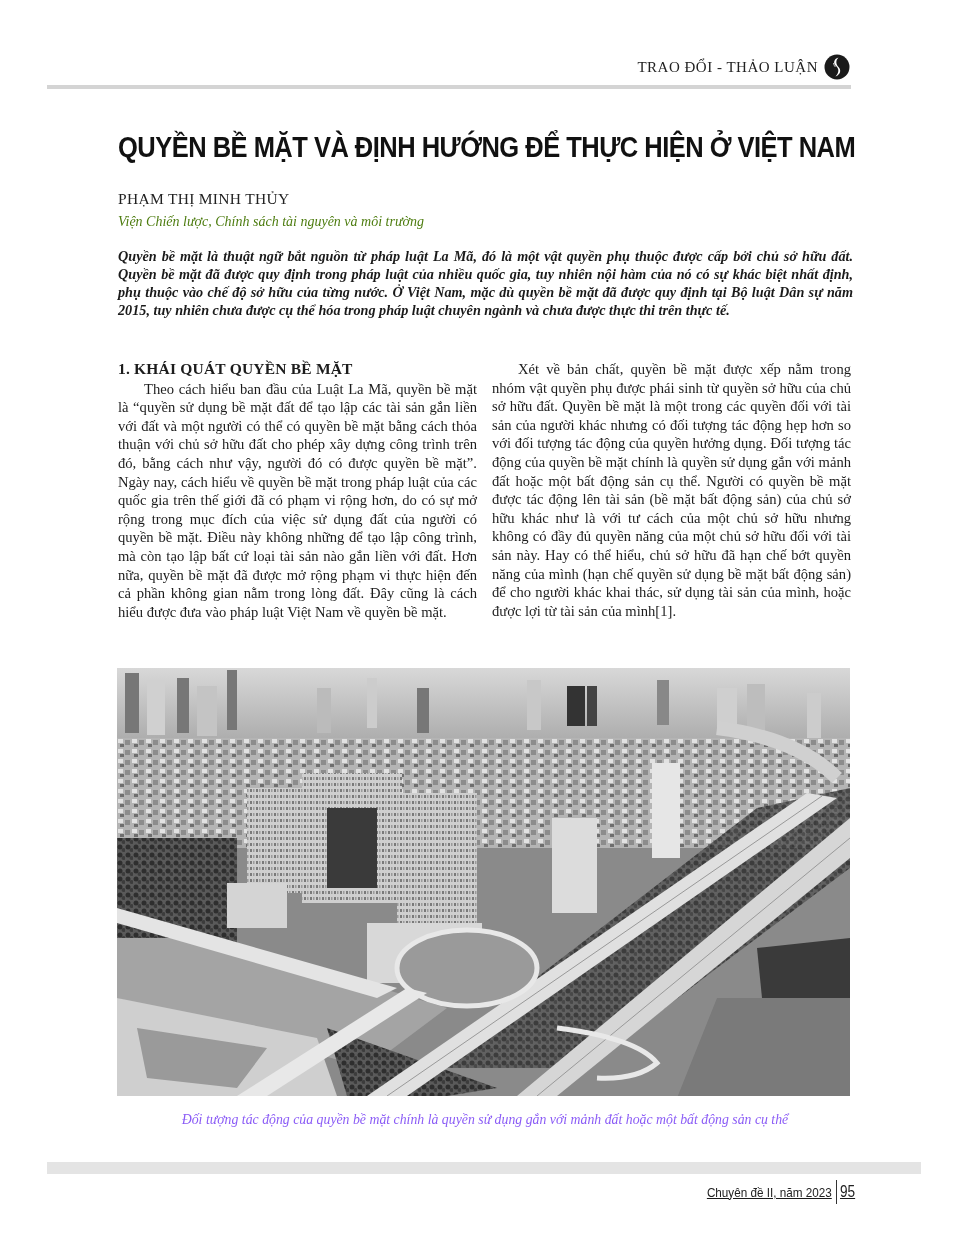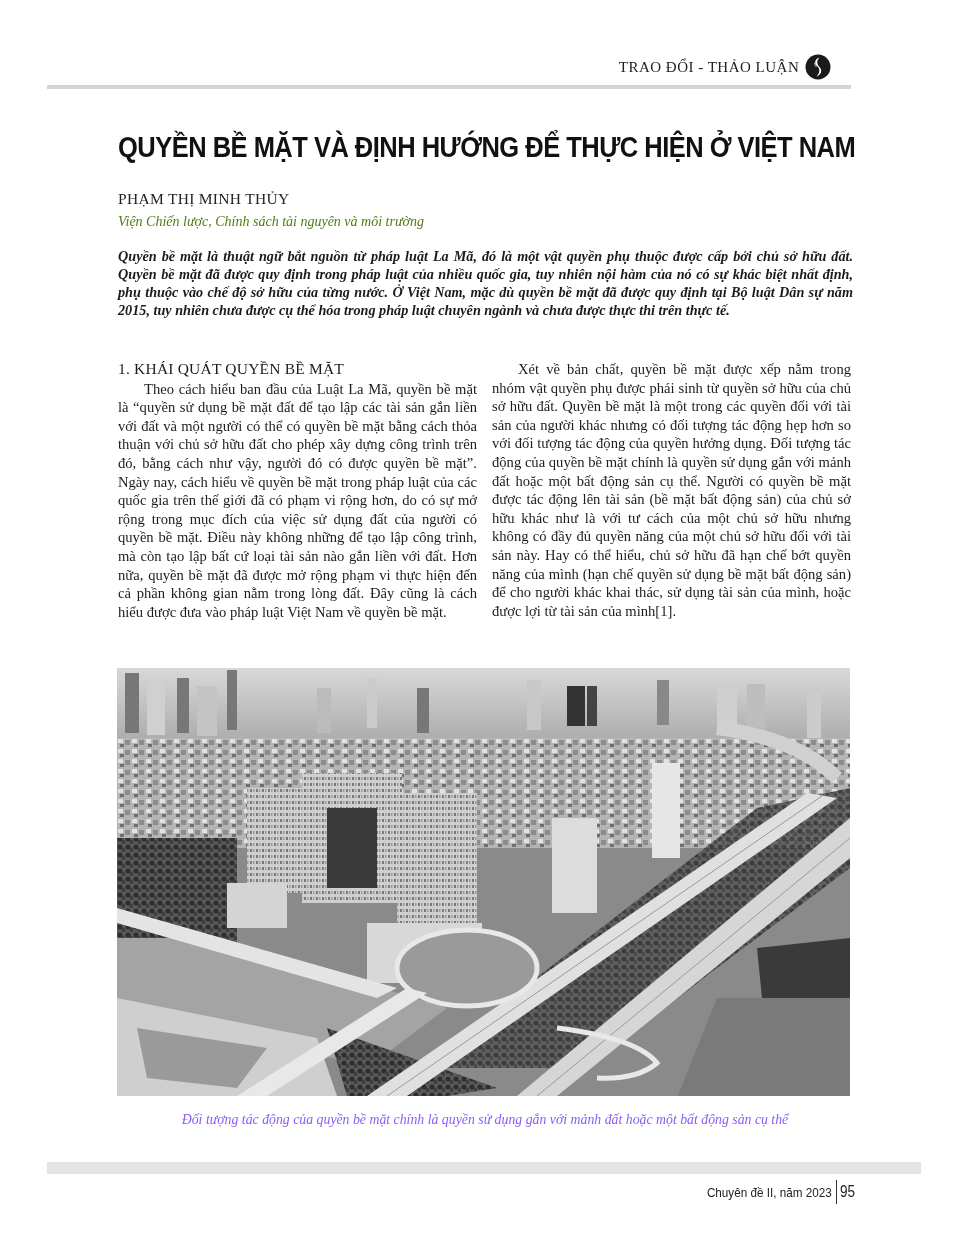--- a/index.html
+++ b/index.html
@@ -13,21 +13,21 @@
       position: relative;
       overflow: hidden;
       color: #1a1a1a;
       font-family: "Liberation Serif", "DejaVu Serif", serif;
     }
     .abs { position: absolute; }
 
     
     .header-section {
       left: 600px; top: 52px; width: 250px; height: 30px;
-      display: flex; align-items: center; justify-content: center;
+      display: flex; align-items: center; justify-content: flex-end;
     }
     .header-label {
       font-family: "Liberation Serif", serif;
       font-size: 15px;
       letter-spacing: 0.5px;
       color: #222;
       margin-right: 6px;
     }
     .header-logo {
       width: 26px; height: 26px;
@@ -79,21 +79,21 @@
       width: 359px;
       font-size: 14.6px;
       line-height: 18.6px;
       text-align: justify;
       color: #1c1c1c;
     }
     .col-left { left: 118px; }
     .col-right { left: 492px; }
     .section-heading {
       font-size: 15.5px;
-      font-weight: normal;
+      font-weight: bold;
       letter-spacing: 0.2px;
       margin-bottom: 1px;
       text-align: left;
     }
     .para { text-indent: 26px; margin: 0; }
 
     
     .photo {
       left: 117px; top: 668px; width: 733px; height: 428px;
       background: #8a8a8a;
@@ -109,21 +109,21 @@
       color: #8b5cf6;
     }
 
     
     .footer-rule {
       left: 47px; top: 1162px; width: 874px; height: 12px;
       background: #e4e4e4;
     }
     .footer {
       left: 600px; top: 1180px; width: 258px; height: 24px;
-      display: flex; align-items: center; justify-content: flex-end;
+      display: flex; align-items: center; justify-content: flex-end; text-decoration: underline;
     }
     .footer-issue {
       font-family: "Liberation Sans", "DejaVu Sans", sans-serif;
       font-size: 13px;
       color: #222;
       transform: scaleX(0.9);
       transform-origin: right center;
       margin-right: 4px;
     }
     .footer-divider {

